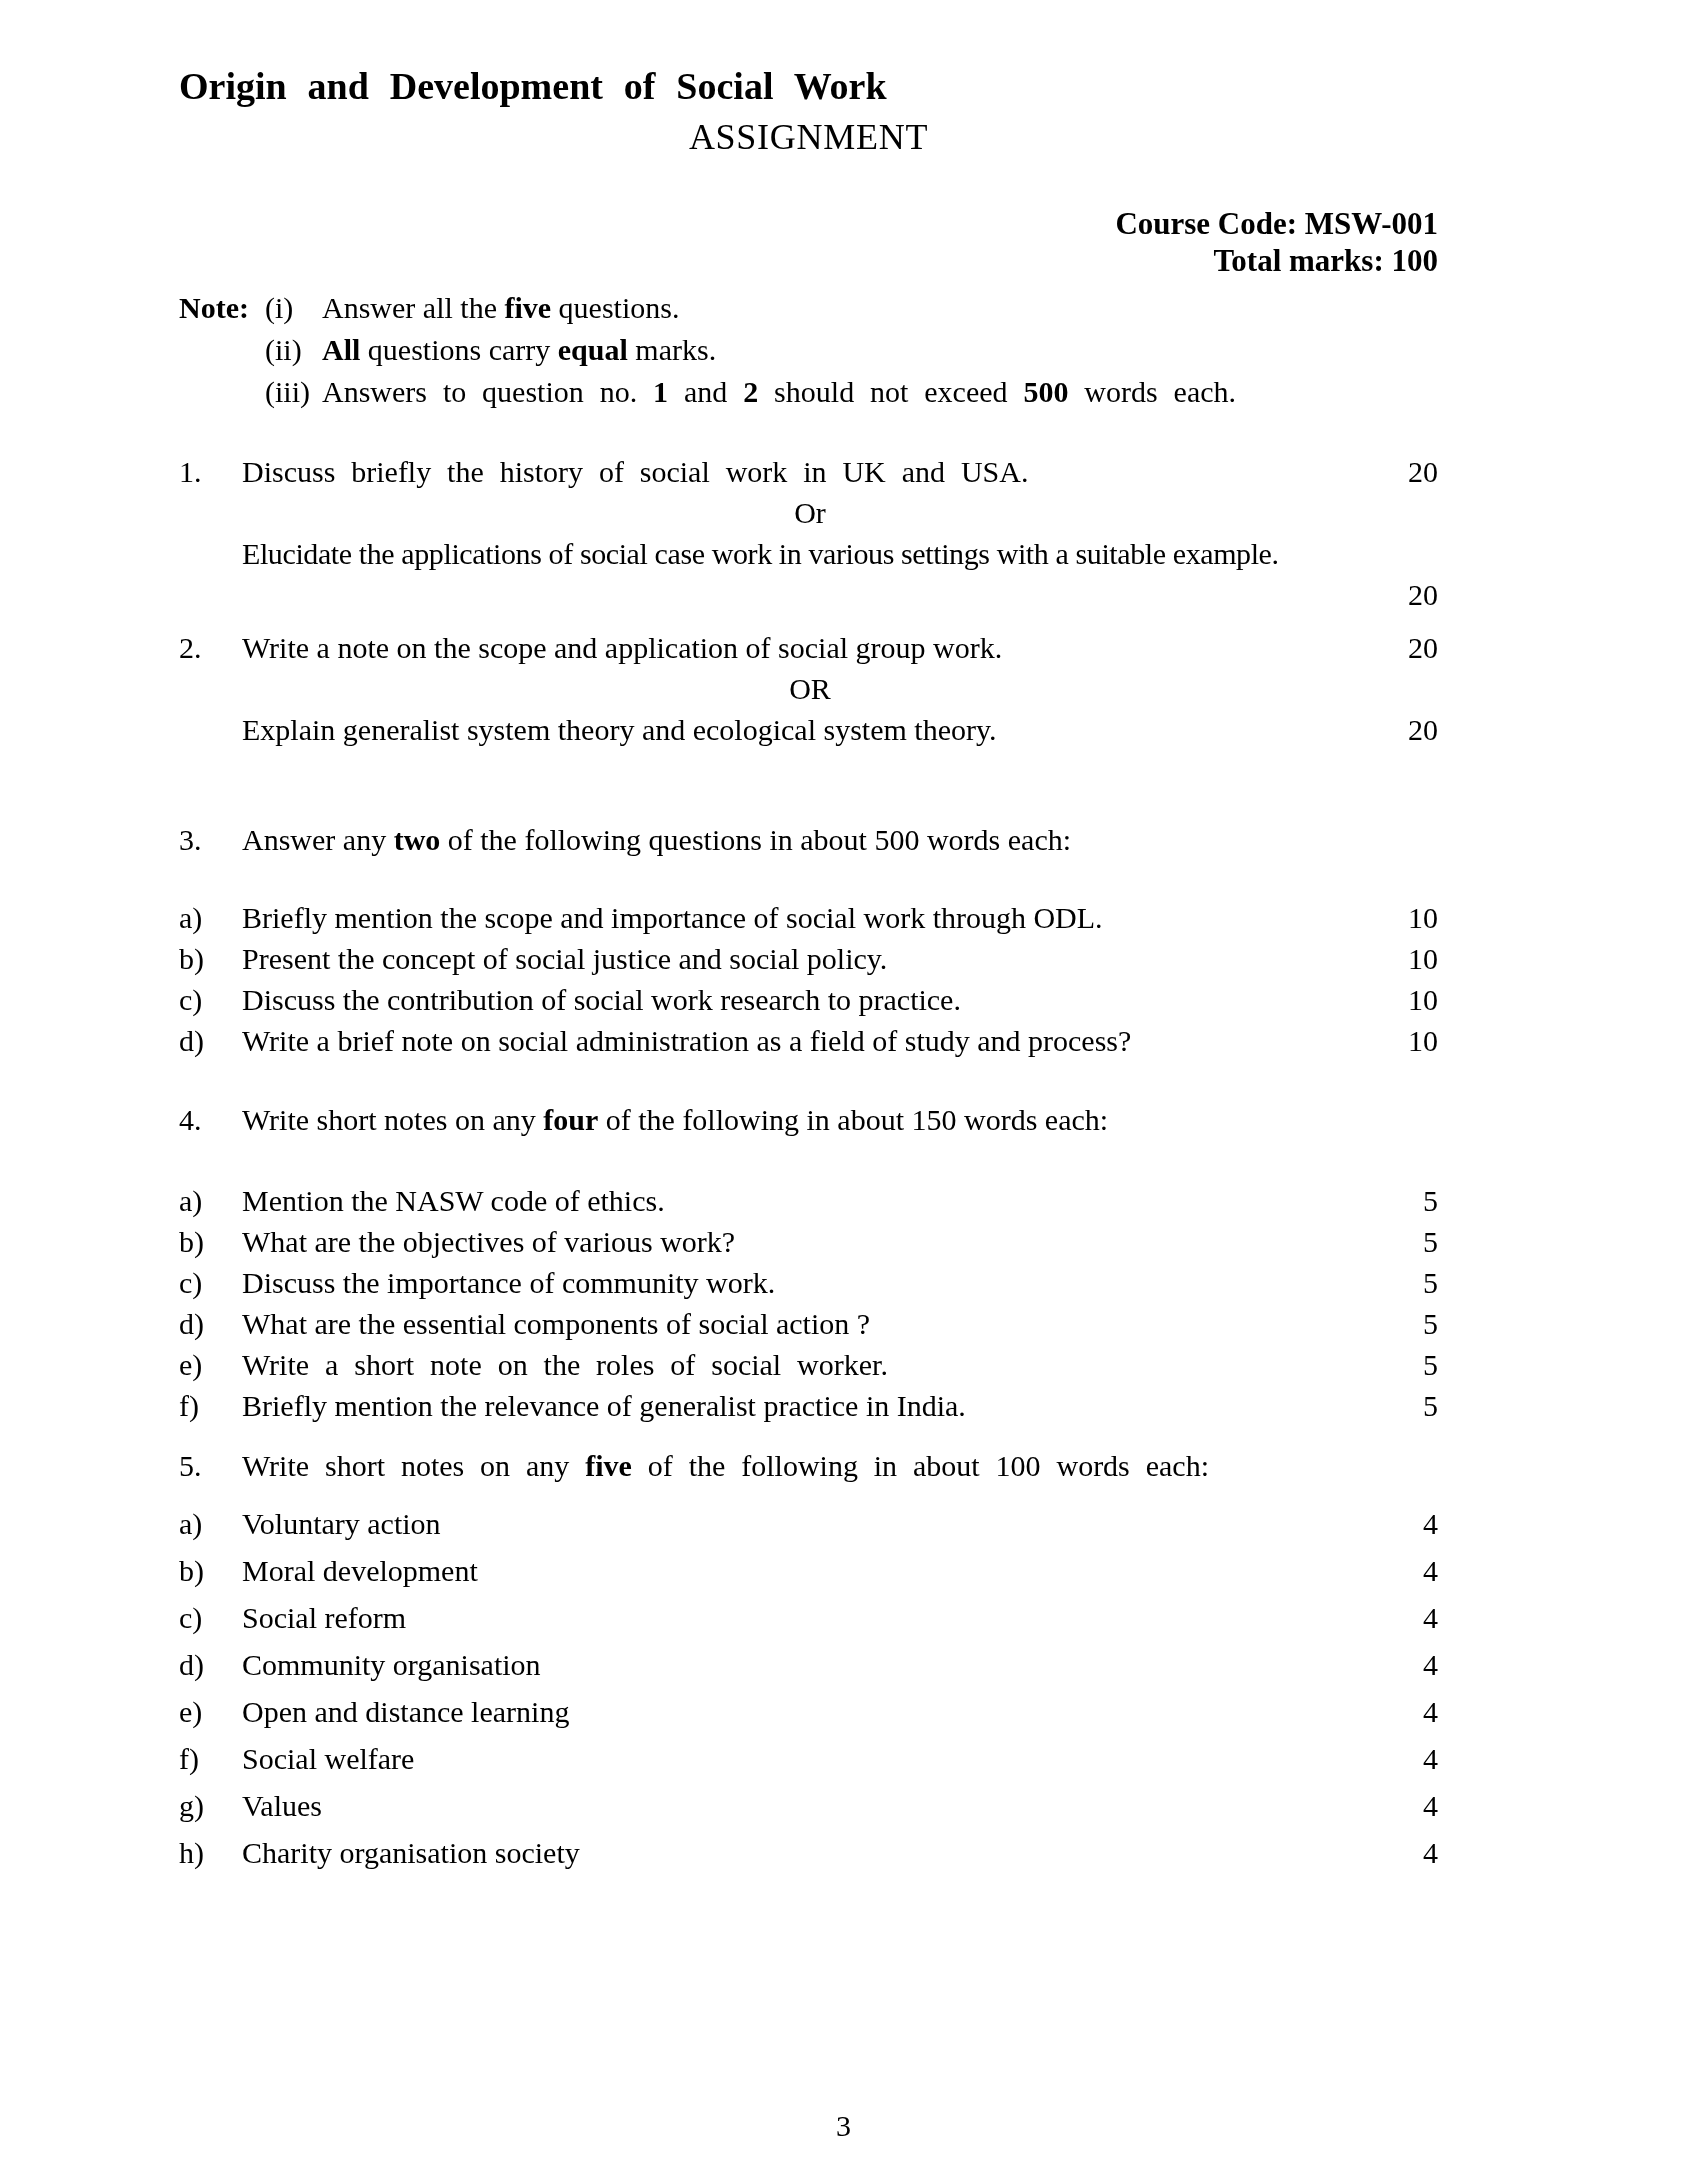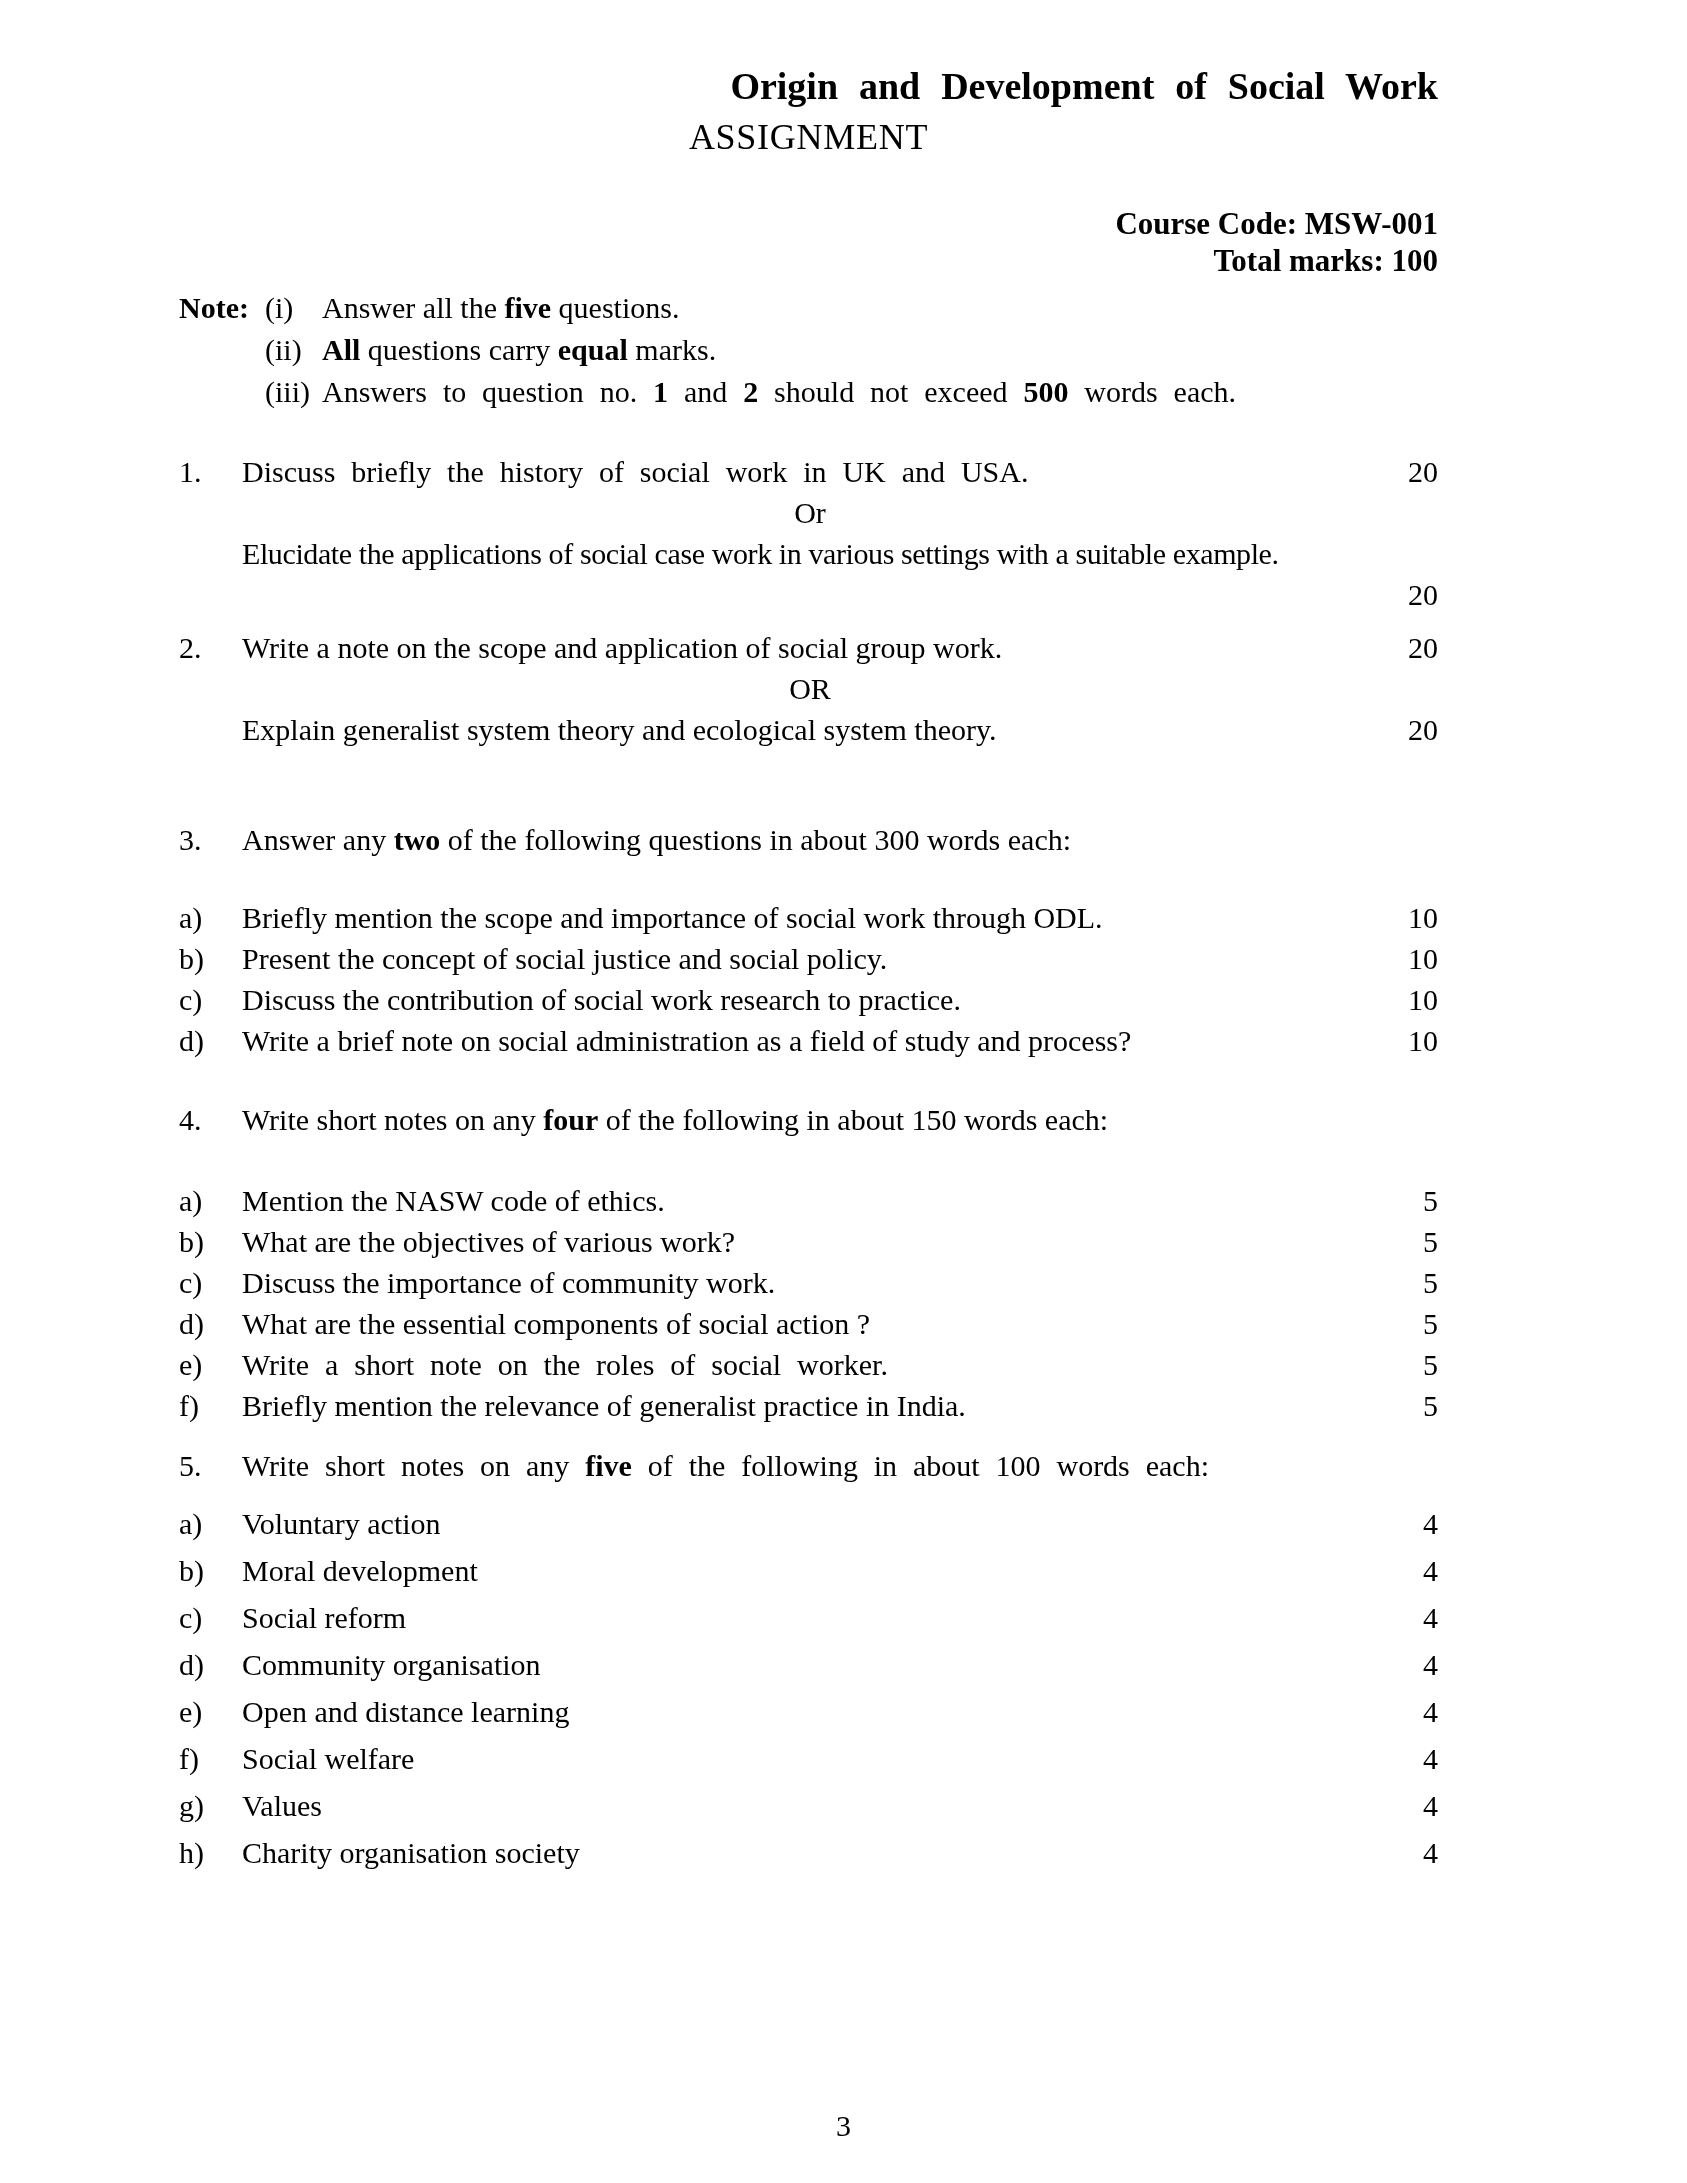--- a/index.html
+++ b/index.html
@@ -13,21 +13,21 @@
     font-family: "Liberation Serif", "DejaVu Serif", serif;
     font-size: 30px;
     overflow: hidden;
   }
   .content {
     padding: 63px 249px 0 179px;
   }
   .title {
     font-size: 38px;
     font-weight: bold;
-    text-align: right;
+    text-align: left;
     word-spacing: 0.3em;
     line-height: 46px;
   }
   .subtitle {
     font-size: 36px;
     font-weight: normal;
     text-align: center;
     letter-spacing: 0.02em;
     line-height: 46px;
     margin-top: 5.3px;
@@ -140,21 +140,21 @@
       <div class="orline">OR</div>
       <div class="qrow">
         <span class="qnum"></span>
         <span class="qtext">Explain generalist system theory and ecological system theory.</span>
         <span class="qmarks">20</span>
       </div>
     </div>
 
     <div class="qrow q3head">
       <span class="qnum">3.</span>
-      <span class="qtext"><span>Answer any </span><b>two</b><span> of the following questions in about 300 words each:</span></span>
+      <span class="qtext"><span>Answer any </span><b>two</b><span> of the following questions in about 500 words each:</span></span>
     </div>
     <div class="q3items">
       <div class="qrow">
         <span class="qnum">a)</span>
         <span class="qtext">Briefly mention the scope and importance of social work through ODL.</span>
         <span class="qmarks">10</span>
       </div>
       <div class="qrow">
         <span class="qnum">b)</span>
         <span class="qtext">Present the concept of social justice and social policy.</span>

